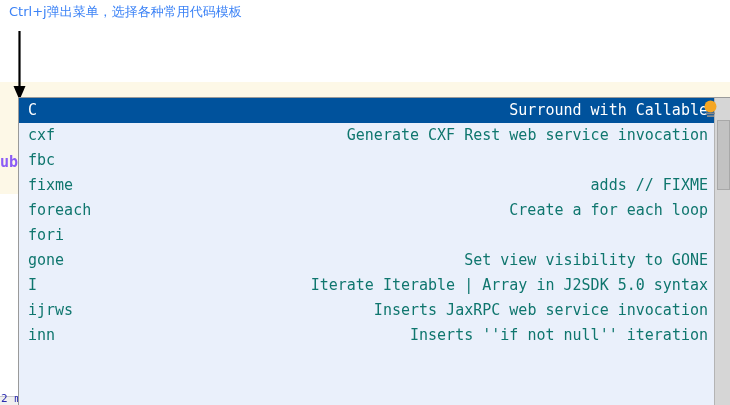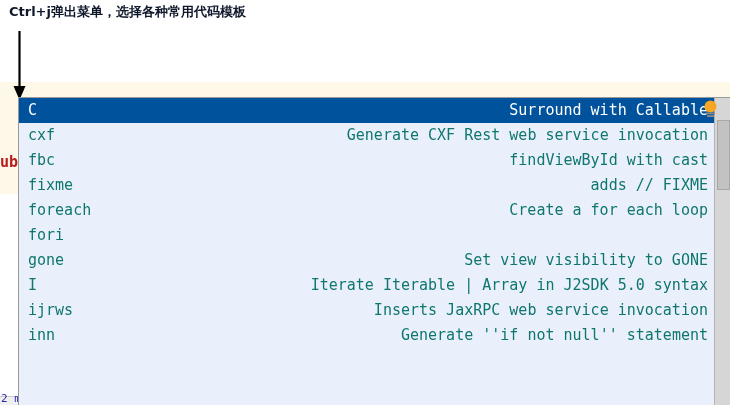--- a/index.html
+++ b/index.html
@@ -15,22 +15,22 @@
     font-family: "Liberation Sans", sans-serif;
   }
 
   
   #annotation-caption {
     position: absolute;
     left: 9px;
     top: 3px;
     font-family: "DejaVu Sans", sans-serif;
     font-size: 13px;
-    font-weight: 700;
-    color: #0f172a;
+    font-weight: 400;
+    color: #3b82f6;
     letter-spacing: 0px;
     white-space: nowrap;
   }
 
   
   #annotation-arrow {
     position: absolute;
     left: 13px;
     top: 31px;
     width: 22px;
@@ -56,21 +56,21 @@
   }
   #editor-keyword-fragment {
     position: absolute;
     left: 0;
     top: 152px;
     width: 20px;
     height: 20px;
     font-family: "DejaVu Sans Mono", monospace;
     font-size: 15px;
     font-weight: 700;
-    color: #b91c1c;
+    color: #8b5cf6;
     line-height: 20px;
     overflow: hidden;
   }
   #editor-bottom-strip {
     position: absolute;
     left: 0;
     top: 396px;
     width: 730px;
     height: 9px;
     background: #f0f0f0;
@@ -190,21 +190,20 @@
     <div class="template-row selected">
       <span class="template-abbrev">C</span>
       <span class="template-desc">Surround with Callable</span>
     </div>
     <div class="template-row">
       <span class="template-abbrev">cxf</span>
       <span class="template-desc">Generate CXF Rest web service invocation</span>
     </div>
     <div class="template-row">
       <span class="template-abbrev">fbc</span>
-      <span class="template-desc">findViewById with cast</span>
     </div>
     <div class="template-row">
       <span class="template-abbrev">fixme</span>
       <span class="template-desc">adds // FIXME</span>
     </div>
     <div class="template-row">
       <span class="template-abbrev">foreach</span>
       <span class="template-desc">Create a for each loop</span>
     </div>
     <div class="template-row">
@@ -217,21 +216,21 @@
     <div class="template-row">
       <span class="template-abbrev">I</span>
       <span class="template-desc">Iterate Iterable | Array in J2SDK 5.0 syntax</span>
     </div>
     <div class="template-row">
       <span class="template-abbrev">ijrws</span>
       <span class="template-desc">Inserts JaxRPC web service invocation</span>
     </div>
     <div class="template-row">
       <span class="template-abbrev">inn</span>
-      <span class="template-desc">Generate ''if not null'' statement</span>
+      <span class="template-desc">Inserts ''if not null'' iteration</span>
     </div>
   </div>
 
   <div id="template-scrollbar">
     <div id="template-scrollbar-thumb"></div>
   </div>
 </div>
 
 <div id="intention-lightbulb-icon">
   <svg width="21" height="21" viewBox="0 0 21 21" xmlns="http://www.w3.org/2000/svg">

